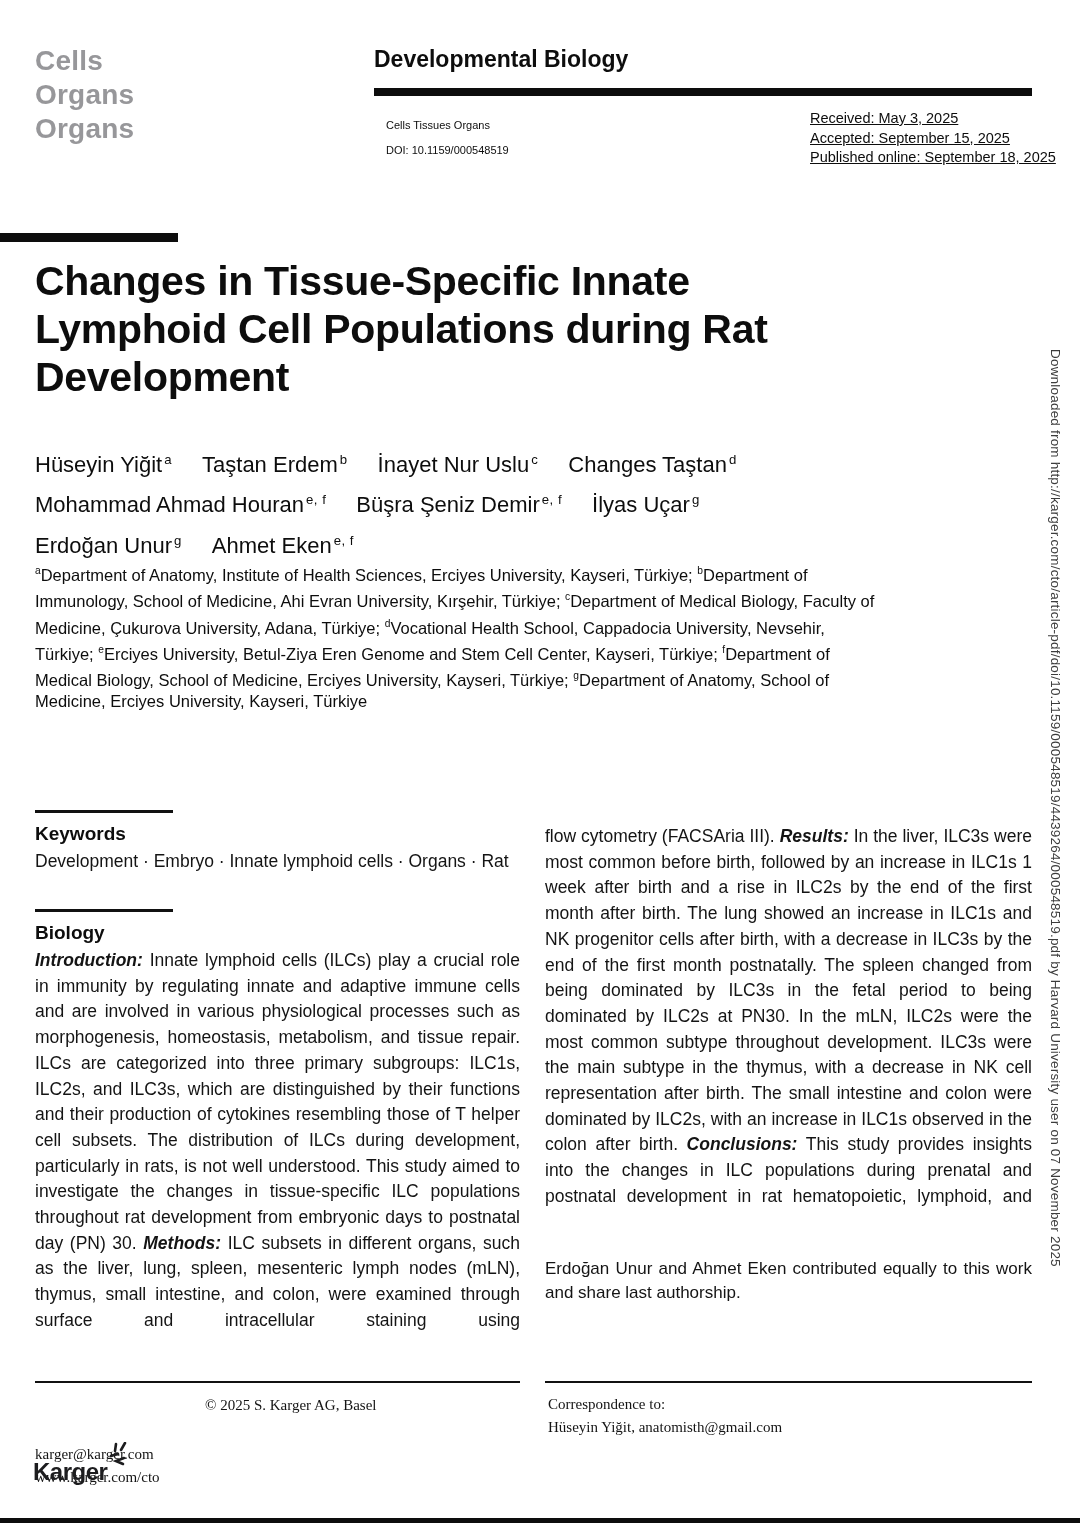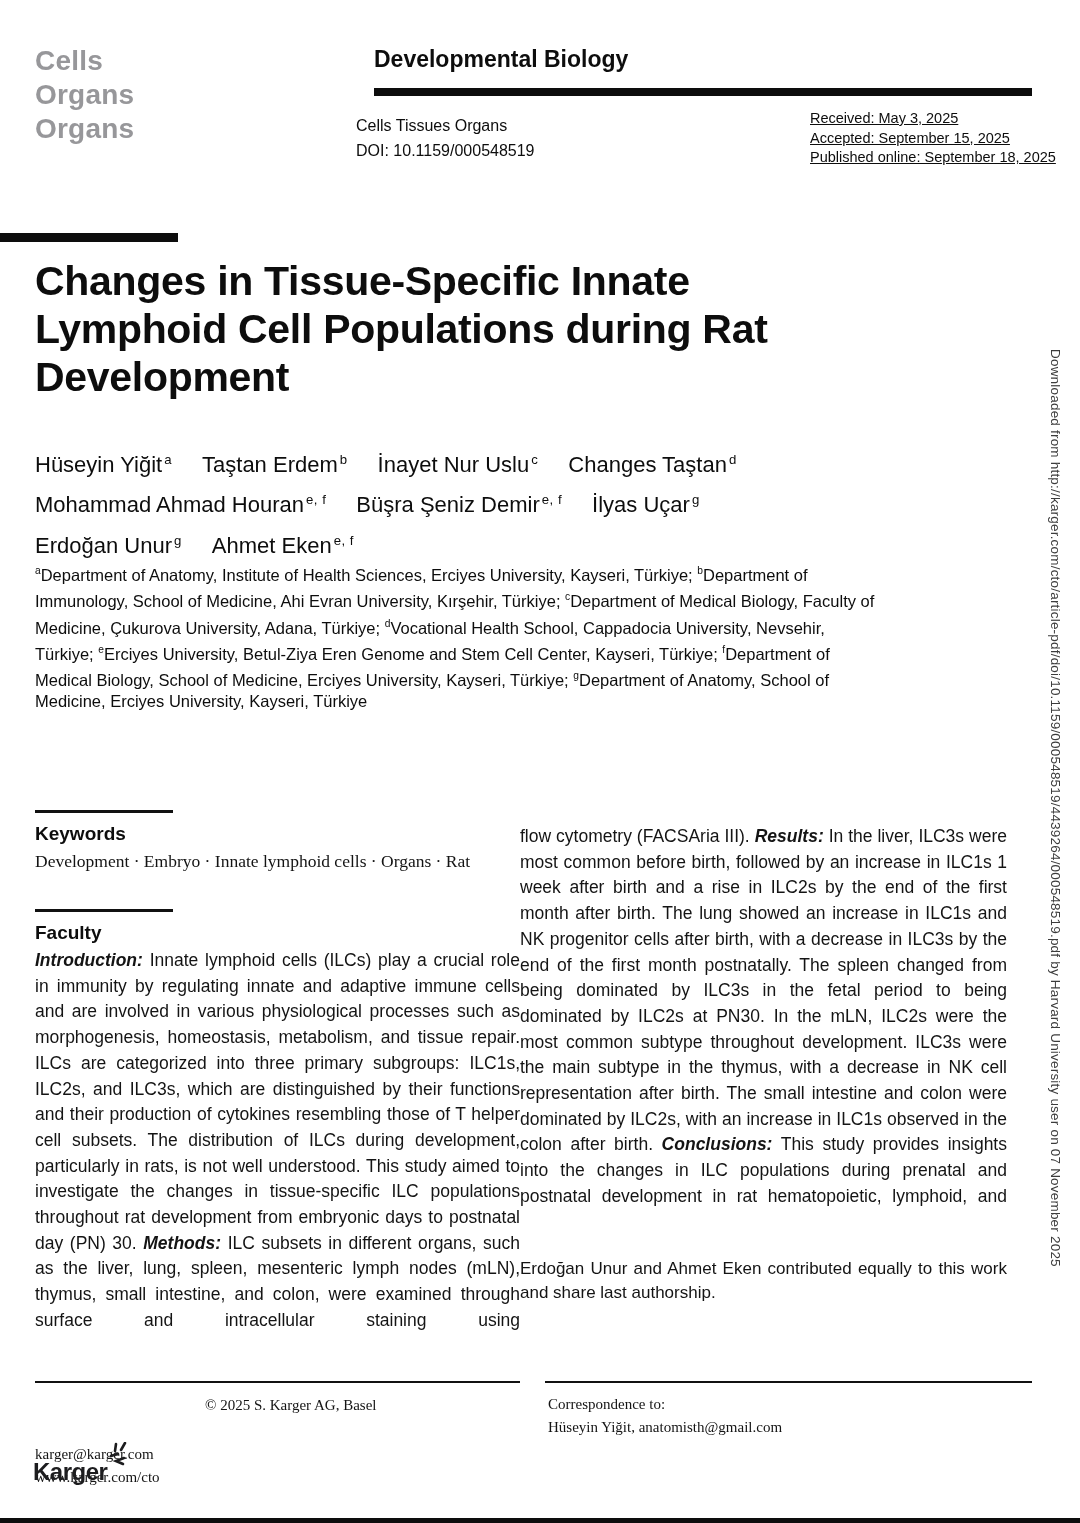--- a/index.html
+++ b/index.html
@@ -16,22 +16,22 @@
     letter-spacing:0.2px;
   }
   .journal-section {
     position:absolute; left:374px; top:42px;
     font-size:23px; font-weight:bold; color:#0d0d0d;
   }
   .header-rule {
     position:absolute; left:374px; top:84px; width:658px; height:8px; background:#0d0d0d;
   }
   .journal-meta {
-    position:absolute; left:356px; top:109px;
-    font-size:16px; line-height:25px; color:#0d0d0d;
+    position:absolute; left:386px; top:109px;
+    font-size:11px; line-height:25px; color:#0d0d0d;
   }
   .dates {
     position:absolute; left:810px; top:105px;
     font-size:14.5px; line-height:19.5px; color:#0d0d0d;text-decoration:underline;
   }
   
   .title-bar { position:absolute; left:0; top:229px; width:178px; height:9px; background:#0d0d0d; }
   .title {
     position:absolute; left:35px; top:253px; width:800px;
     font-size:41px; font-weight:bold; line-height:48px; letter-spacing:-0.3px; color:#0d0d0d;
@@ -43,25 +43,25 @@
   .agap { display:inline-block; width:30px; }
   
   .affiliations {
     position:absolute; left:35px; top:556px; width:852px;
     font-size:16.5px; line-height:21.8px; color:#0d0d0d;
   }
   .affiliations sup { font-size:62%; vertical-align:super; }
   
   .columns {
     position:absolute; left:35px; top:806px; width:997px;
-    display:grid; grid-template-columns:485px 487px; 
+    display:grid; grid-template-columns:485px 487px; column-gap:25px;
   }
   .mini-rule { width:138px; height:3px; background:#111; }
   .block-heading { font-size:19px; font-weight:bold; margin:10px 0 4px 0; color:#0d0d0d; }
-  .keywords-text { font-size:17.5px; line-height:25px; color:#141414;font-family:Liberation Serif, serif; }
+  .keywords-text { font-size:17.5px; line-height:25px; color:#141414; }
   .abstract-rule { margin-top:35px; }
   .abs-par {
     font-size:17.5px; line-height:25.7px; color:#141414;
     text-align:justify; text-align-last:justify;
   }
   .bi { font-weight:bold; font-style:italic; }
   .col-right { padding-top:14px; }
   .contrib-note {
     margin-top:47px; font-size:17px; line-height:24px; color:#141414; text-align:justify;
   }
@@ -122,21 +122,21 @@
     </div>
   <div class="affiliations"><sup>a</sup><span>Department of Anatomy, Institute of Health Sciences, Erciyes University, Kayseri, Türkiye; </span><sup>b</sup><span>Department of Immunology, School of Medicine, Ahi Evran University, Kırşehir, Türkiye; </span><sup>c</sup><span>Department of Medical Biology, Faculty of Medicine, Çukurova University, Adana, Türkiye; </span><sup>d</sup><span>Vocational Health School, Cappadocia University, Nevsehir, Türkiye; </span><sup>e</sup><span>Erciyes University, Betul-Ziya Eren Genome and Stem Cell Center, Kayseri, Türkiye; </span><sup>f</sup><span>Department of Medical Biology, School of Medicine, Erciyes University, Kayseri, Türkiye; </span><sup>g</sup><span>Department of Anatomy, School of Medicine, Erciyes University, Kayseri, Türkiye</span></div>
 
   <div class="columns">
     <div class="col-left">
       <div class="mini-rule"></div>
       <div class="block-heading">Keywords</div>
       <div class="keywords-text">Development · Embryo · Innate lymphoid cells · Organs · Rat</div>
 
       <div class="mini-rule abstract-rule"></div>
-      <div class="block-heading">Faculty</div>
+      <div class="block-heading">Biology</div>
       <div class="abs-par"><span class="bi">Introduction:</span><span> Innate lymphoid cells (ILCs) play a crucial role in immunity by regulating innate and adaptive immune cells and are involved in various physiological processes such as morphogenesis, homeostasis, metabolism, and tissue repair. ILCs are categorized into three primary subgroups: ILC1s, ILC2s, and ILC3s, which are distinguished by their functions and their production of cytokines resembling those of T helper cell subsets. The distribution of ILCs during development, particularly in rats, is not well understood. This study aimed to investigate the changes in tissue-specific ILC populations throughout rat development from embryonic days to postnatal day (PN) 30. </span><span class="bi">Methods:</span><span> ILC subsets in different organs, such as the liver, lung, spleen, mesenteric lymph nodes (mLN), thymus, small intestine, and colon, were examined through surface and intracellular staining using</span></div>
     </div>
 
     <div class="col-right">
       <div class="abs-par"><span>flow cytometry (FACSAria III). </span><span class="bi">Results:</span><span> In the liver, ILC3s were most common before birth, followed by an increase in ILC1s 1 week after birth and a rise in ILC2s by the end of the first month after birth. The lung showed an increase in ILC1s and NK progenitor cells after birth, with a decrease in ILC3s by the end of the first month postnatally. The spleen changed from being dominated by ILC3s in the fetal period to being dominated by ILC2s at PN30. In the mLN, ILC2s were the most common subtype throughout development. ILC3s were the main subtype in the thymus, with a decrease in NK cell representation after birth. The small intestine and colon were dominated by ILC2s, with an increase in ILC1s observed in the colon after birth. </span><span class="bi">Conclusions:</span><span> This study provides insights into the changes in ILC populations during prenatal and postnatal development in rat hematopoietic, lymphoid, and</span></div>
       <div class="contrib-note">Erdoğan Unur and Ahmet Eken contributed equally to this work and share last authorship.</div>
     </div>
   </div>
 
   <div class="footer-rule-left"></div>

